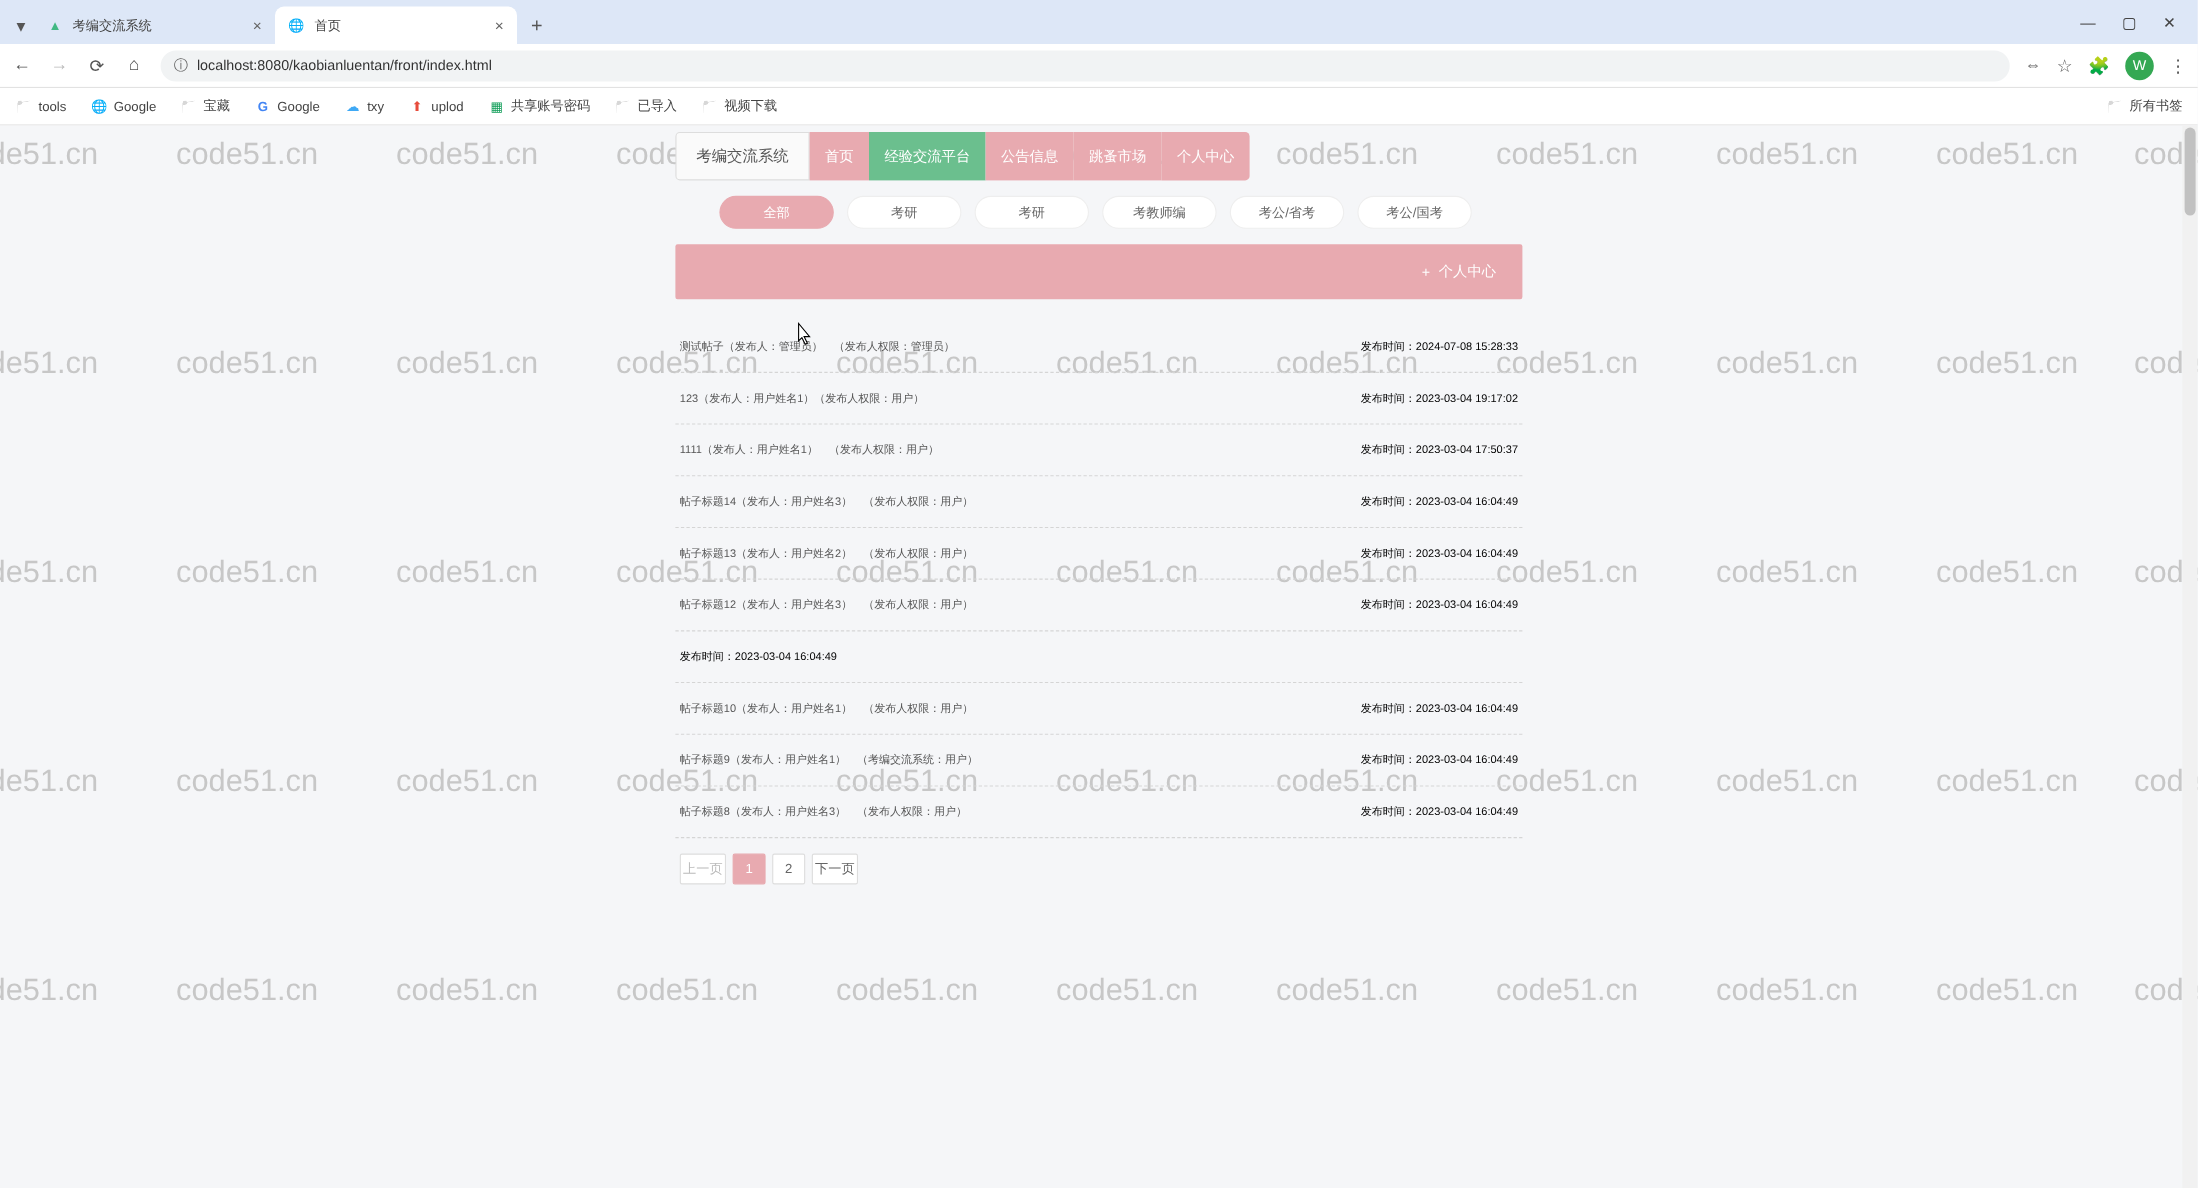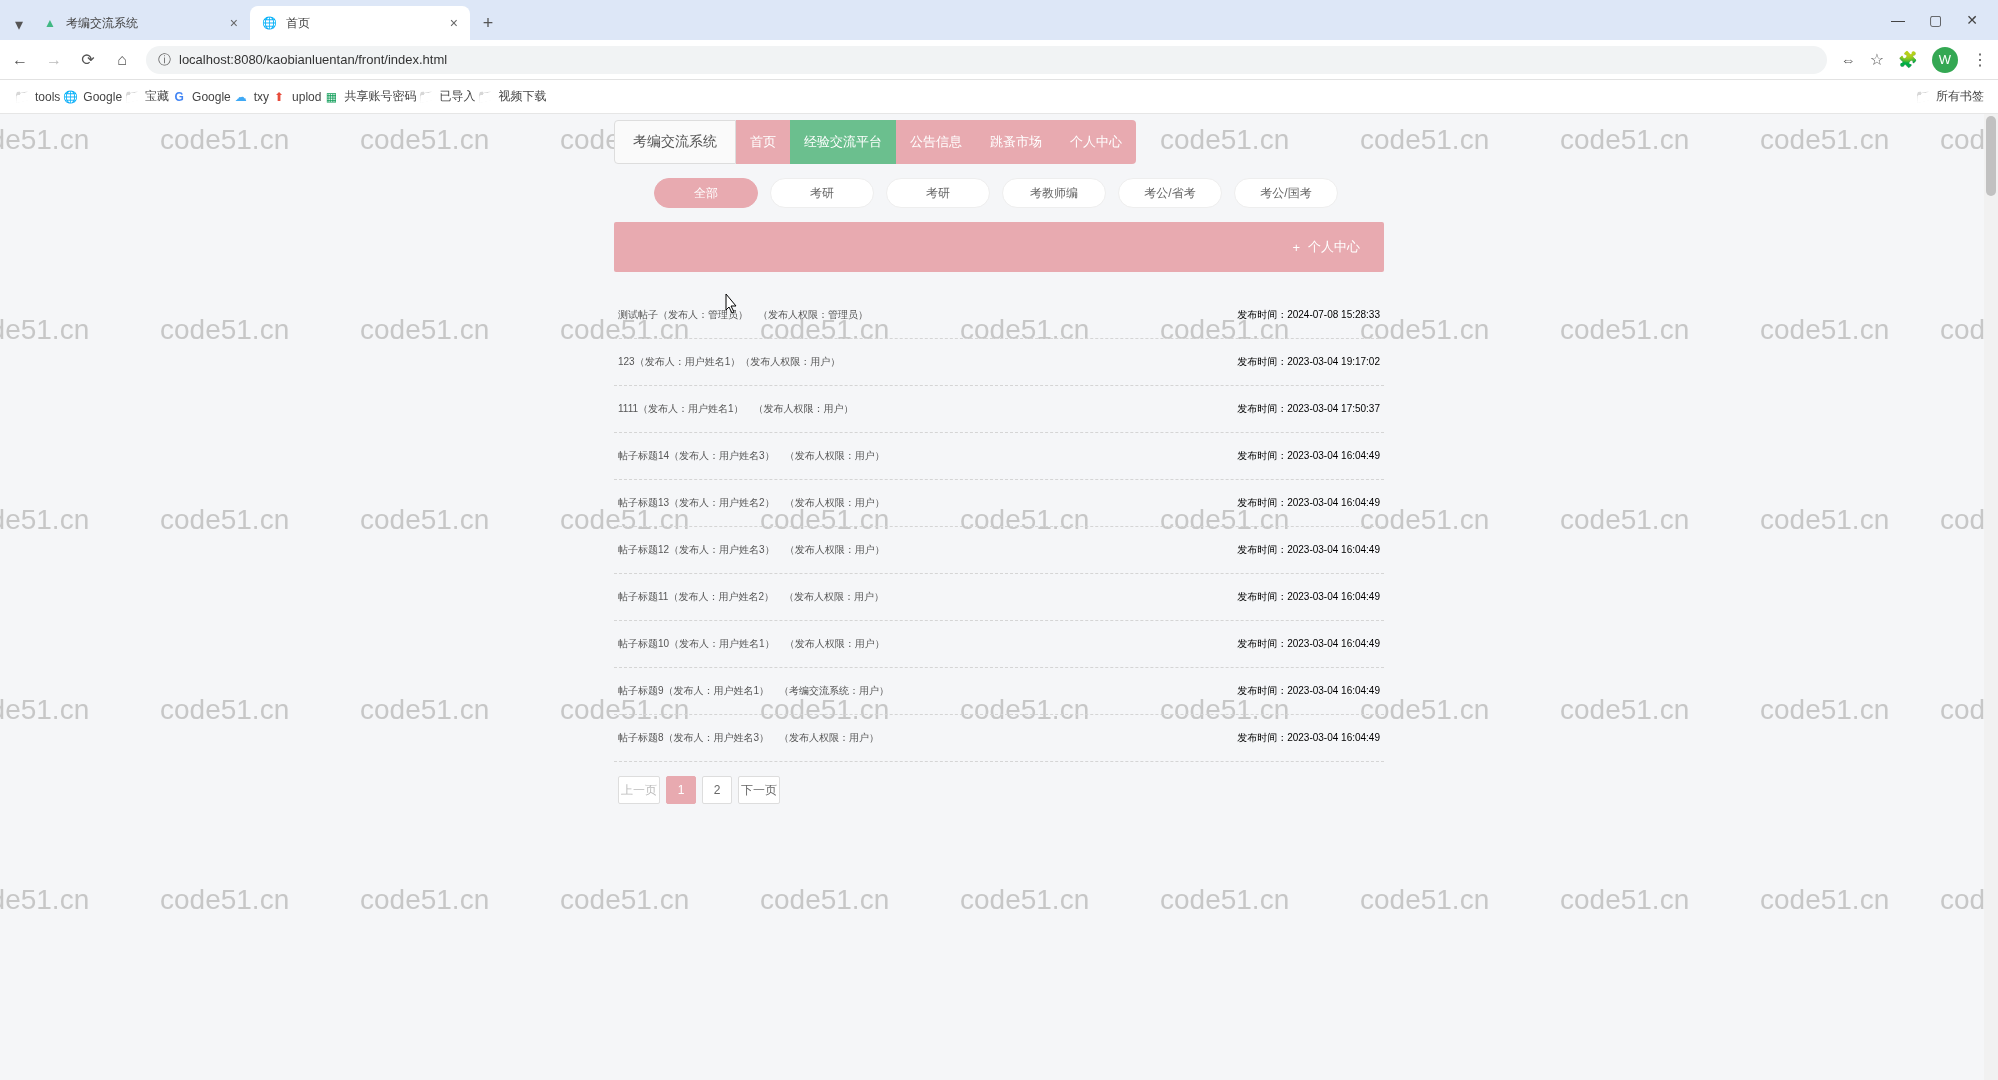--- a/index.html
+++ b/index.html
@@ -64,21 +64,21 @@
   .url-box .info-icon { color: #666; }
   .addr-right { display: flex; align-items: center; gap: 14px; color: #555; }
   .avatar { width: 26px; height: 26px; border-radius: 50%; background: #34a853; color: #fff; display: flex; align-items: center; justify-content: center; font-size: 13px; }
 
   .bookmarks-bar {
     background: #fff;
     height: 34px;
     display: flex;
     align-items: center;
     padding: 0 14px;
-    gap: 2px;
+    gap: 22px;
     font-size: 12px;
     color: #444;
     border-bottom: 1px solid #e6e6e6;
   }
   .bookmarks-bar .bm { display: flex; align-items: center; gap: 5px; cursor: pointer; }
   .bm-icon { width: 16px; height: 16px; display: inline-flex; align-items: center; justify-content: center; color: #666; }
   .bm-icon.folder::before { content: "📁"; font-size: 13px; filter: grayscale(1) brightness(1.2); }
   .bookmarks-bar .spacer { flex: 1; }
 
   
@@ -441,21 +441,20 @@
         </div>
         <div class="row">
           <div class="title">帖子标题13（发布人：用户姓名2）　（发布人权限：用户）</div>
           <div class="time">发布时间：2023-03-04 16:04:49</div>
         </div>
         <div class="row">
           <div class="title">帖子标题12（发布人：用户姓名3）　（发布人权限：用户）</div>
           <div class="time">发布时间：2023-03-04 16:04:49</div>
         </div>
         <div class="row">
-          <div class="title">帖子标题11（发布人：用户姓名2）　（发布人权限：用户）</div>
           <div class="time">发布时间：2023-03-04 16:04:49</div>
         </div>
         <div class="row">
           <div class="title">帖子标题10（发布人：用户姓名1）　（发布人权限：用户）</div>
           <div class="time">发布时间：2023-03-04 16:04:49</div>
         </div>
         <div class="row">
           <div class="title">帖子标题9（发布人：用户姓名1）　（考编交流系统：用户）</div>
           <div class="time">发布时间：2023-03-04 16:04:49</div>
         </div>

